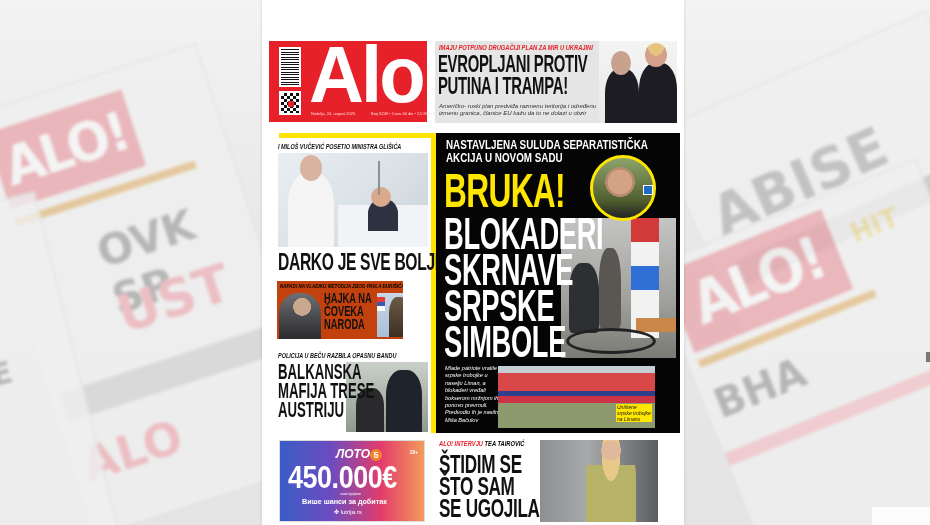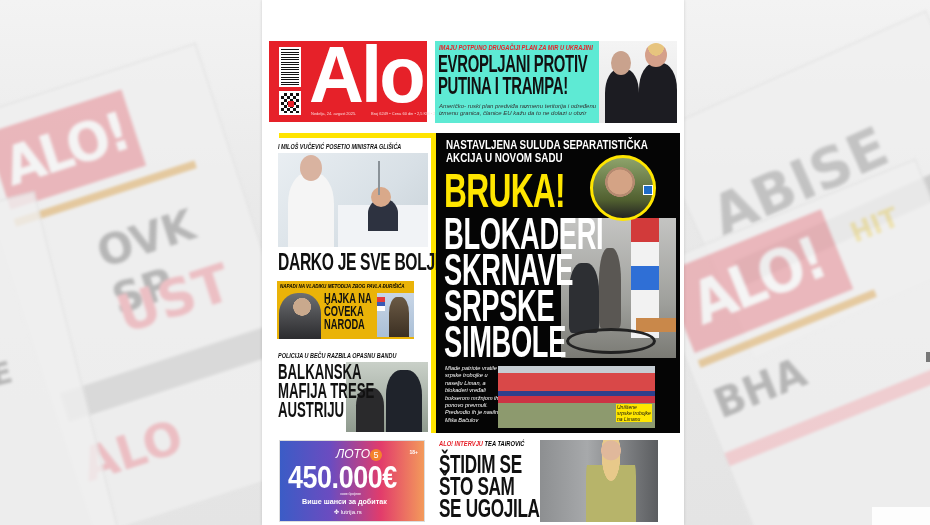--- a/index.html
+++ b/index.html
@@ -29,37 +29,37 @@
     .mast { position: absolute; left: 7px; top: 41px; width: 158px; height: 81px; background: #e62129; }
     .barcode { position: absolute; left: 10px; top: 6px; width: 22px; height: 40px; background: repeating-linear-gradient(0deg,#111 0 1px,#fff 1px 2px,#111 2px 3px,#fff 3px 5px); border: 2px solid #fff; }
     .qr { position: absolute; left: 10px; top: 50px; width: 22px; height: 24px; background:
       conic-gradient(#111 25%, #fff 0 50%, #111 0 75%, #fff 0) 0 0/6px 6px; border: 2px solid #fff; }
     .qr::after { content: ""; position: absolute; left: 7px; top: 8px; width: 6px; height: 6px; background: #e62129; }
     .logo { position: absolute; left: 40px; top: -6px; font-family: "Liberation Sans", sans-serif; font-weight: 900; font-size: 80px; color: #fff; letter-spacing: -3px; transform: scaleX(.95); transform-origin: left top; line-height: 1; }
     .mast-date { position: absolute; left: 42px; top: 70px; font-size: 4px; color: #fbd7d8; }
     .mast-issue { position: absolute; left: 102px; top: 70px; font-size: 4px; color: #fbd7d8; white-space: nowrap; }
 
     
-    .top-story { position: absolute; left: 173px; top: 41px; width: 242px; height: 82px; background: #5eead4; overflow: hidden; }
+    .top-story { position: absolute; left: 173px; top: 41px; width: 242px; height: 82px; background: #e5e5e5; overflow: hidden; }
     .top-story .kicker { position: absolute; left: 4px; top: 3px; font-size: 7px; font-weight: 700; font-style: italic; color: #e62129; white-space: nowrap; transform: scaleX(.82); transform-origin: left; }
     .top-story .headline { position: absolute; left: 3px; top: 12px; font-size: 24px; font-weight: 700; color: #111; line-height: 22px; transform: scaleX(.62); transform-origin: left top; white-space: nowrap; letter-spacing: -.5px; }
     .top-story .dek { position: absolute; left: 4px; top: 62px; width: 160px; font-size: 6px; font-style: italic; color: #333; line-height: 7px; }
     .photo-leaders { position: absolute; right: 0; top: 0; width: 78px; height: 82px; background: linear-gradient(180deg,#f4f4f4,#e8e8e8); }
     .fig { position: absolute; background: #1c1c22; border-radius: 40% 40% 0 0; }
     .head { position: absolute; border-radius: 50%; }
 
     
     .left-frame { position: absolute; left: 17px; top: 133px; width: 157px; height: 300px; border-top: 5px solid #ffe400; border-right: 5px solid #ffe400; }
     .story { position: absolute; }
     .story .kicker { font-size: 7px; font-weight: 700; font-style: italic; color: #111; white-space: nowrap; transform: scaleX(.78); transform-origin: left; display: block; }
     .darko { left: 16px; top: 143px; width: 150px; }
     .photo-hospital { position: absolute; left: 16px; top: 153px; width: 150px; height: 94px; background: linear-gradient(135deg,#e9eef2 0%,#d8e0e6 60%,#c9d2d8 100%); overflow: hidden; }
     .darko-title { position: absolute; left: 16px; top: 249px; font-size: 23px; font-weight: 900; color: #111; transform: scaleX(.68); transform-origin: left; white-space: nowrap; letter-spacing: -.5px; }
 
-    .hajka-box { position: absolute; left: 15px; top: 281px; width: 137px; height: 58px; background: #eab308; overflow: hidden; }
+    .hajka-box { position: absolute; left: 15px; top: 281px; width: 126px; height: 58px; background: #c2410c; overflow: hidden; }
     .hajka-box .kicker { position: absolute; left: 3px; top: 2px; }
     .hajka-title { position: absolute; left: 47px; top: 10px; font-size: 15px; font-weight: 900; line-height: 13px; color: #111; transform: scaleX(.62); transform-origin: left top; white-space: nowrap; }
     .priest { position: absolute; left: 2px; top: 12px; width: 42px; height: 46px; background: radial-gradient(circle at 55% 30%,#c9a98d 0 22%,transparent 23%), linear-gradient(180deg,#6d6f72,#2b2b2e); border-radius: 45% 45% 0 0; }
     .statue { position: absolute; left: 100px; top: 12px; width: 44px; height: 44px; background: linear-gradient(180deg,#c8d6e7,#aabfd6); }
     .statue::after { content: ""; position: absolute; left: 12px; top: 4px; width: 20px; height: 40px; background: linear-gradient(180deg,#6b5a45,#3b2f22); border-radius: 40% 40% 0 0; }
     .statue::before { content: ""; position: absolute; left: 0; top: 4px; width: 8px; height: 14px; background: linear-gradient(180deg,#e53b3b 0 33%,#3a5ab5 33% 66%,#fff 66%); }
 
     .balk { left: 16px; top: 352px; width: 150px; }
     .photo-police { position: absolute; left: 84px; top: 362px; width: 82px; height: 70px; background: linear-gradient(180deg,#c9d0c8,#8f9a8e); overflow: hidden; }
     .balk-title { position: absolute; left: 16px; top: 362px; font-size: 22px; font-weight: 900; line-height: 19px; color: #111; transform: scaleX(.6); transform-origin: left top; white-space: nowrap; }
@@ -76,21 +76,21 @@
     .photo-vandals .bench { position: absolute; left: 75px; top: 100px; width: 40px; height: 14px; background: #c9884a; }
     .photo-vandals .p1 { position: absolute; left: 8px; top: 45px; width: 30px; height: 70px; background: #2d2f33; border-radius: 40% 40% 10% 10%; }
     .photo-vandals .p2 { position: absolute; left: 38px; top: 30px; width: 22px; height: 80px; background: #5a5753; border-radius: 40% 40% 10% 10%; }
     .photo-vandals .bike { position: absolute; left: 5px; top: 110px; width: 90px; height: 26px; border: 3px solid #222; border-radius: 50%; }
     .main-dek { position: absolute; left: 9px; top: 232px; width: 58px; font-size: 5.6px; font-style: italic; color: #fff; line-height: 7.4px; }
     .photo-building { position: absolute; left: 62px; top: 233px; width: 157px; height: 62px; background: linear-gradient(180deg,#c6cdd3 0 12%,#d94848 12% 40%,#2e3f8c 40% 48%,#c34 48% 60%,#8d9a6e 60% 100%); overflow: hidden; }
     .photo-building .caption { position: absolute; right: 3px; bottom: 6px; background: #ffe600; color: #111; font-size: 5px; line-height: 6px; padding: 0 1px; font-style: italic; width: 36px; }
 
     
     .ad { position: absolute; left: 17px; top: 440px; width: 146px; height: 82px; background: linear-gradient(90deg,#3b5cc6 0%,#6b4cc0 35%,#e23c6b 70%,#f39a5b 100%); border: 1px solid #dcdcdc; overflow: hidden; }
-    .ad .brand { position: absolute; left: 56px; top: 6px; font-size: 12px; font-weight: 400; font-style: italic; color: #fff; }
+    .ad .brand { position: absolute; left: 56px; top: 6px; font-size: 12px; font-weight: 700; font-style: italic; color: #fff; }
     .ad .brand .five { display: inline-block; width: 12px; height: 12px; border-radius: 50%; background: #f4822c; font-size: 9px; text-align: center; line-height: 12px; font-style: normal; }
     .ad .age { position: absolute; right: 6px; top: 8px; font-size: 5px; color: #fff; font-weight: 700; }
     .ad .amount { position: absolute; left: 8px; top: 20px; font-size: 32px; font-weight: 900; color: #fff; transform: scaleX(.84); transform-origin: left top; white-space: nowrap; letter-spacing: -.5px; line-height: 1; }
     .ad .small { position: absolute; left: 60px; top: 51px; font-size: 3.5px; color: #fff; }
     .ad .slogan { position: absolute; left: 22px; top: 56px; font-size: 8px; font-weight: 700; color: #fff; white-space: nowrap; transform: scaleX(.9); transform-origin: left; }
     .ad .site { position: absolute; left: 54px; top: 67px; font-size: 6px; color: #fff; }
 
     
     .interview .kicker { position: absolute; left: 177px; top: 440px; font-size: 7px; font-weight: 700; font-style: italic; white-space: nowrap; transform: scaleX(.82); transform-origin: left; }
     .interview .kicker .red { color: #e62129; }

